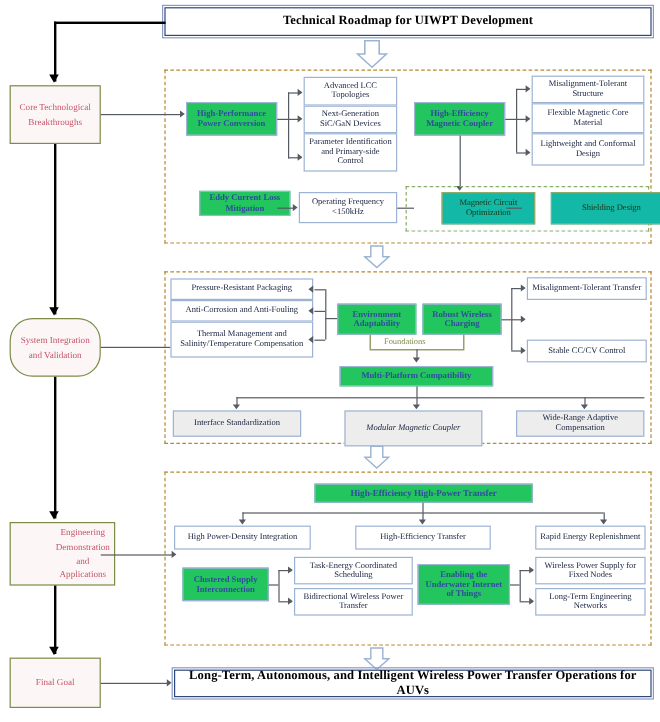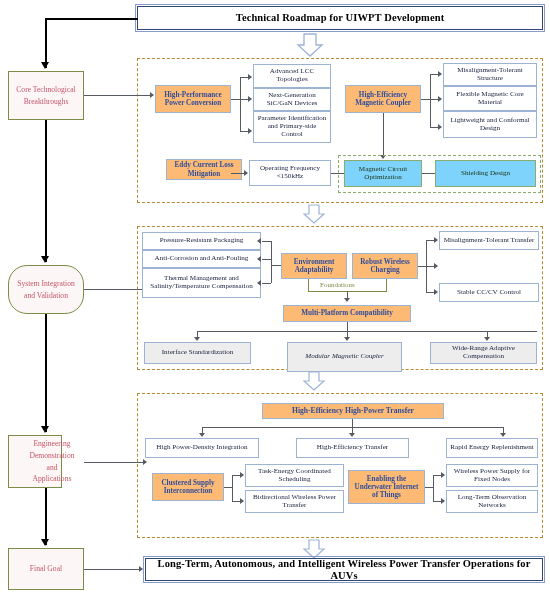--- a/index.html
+++ b/index.html
@@ -38,21 +38,21 @@
   .stage{
     background:#fdf6f6;
     border:1.2px solid #7c8b46;
     color:#c4566a;
     font-size:7.6px;
     line-height:1.55;
   }
 
   
   .blue{
-    background:#fdba74;
+    background:#22c55e;
     border:1px solid #9db3d4;
     color:#2f4d9c;
     font-weight:bold;
     font-size:7.2px;
   }
   
   .leaf{
     background:#ffffff;
     border:1px solid #9db3d4;
     color:#16213d;
@@ -60,24 +60,25 @@
   }
   
   .grey{
     background:#ededed;
     border:1px solid #9db3d4;
     color:#16213d;
     font-size:7.1px;
   }
   
   .green{
-    background:#7dd3fc;
+    background:#14b8a6;
     border:1px solid #8aad6e;
     color:#1d3312;
     font-size:7.1px;
+    margin-left:24px;
   }
 
   
   .sect{
     position:absolute;
     box-sizing:border-box;
     border:1.4px dashed #b5892f;
     background:transparent;
   }
   .sect.inner{
@@ -124,21 +125,21 @@
   <div class="bx stage" style="left:8px;top:71px;width:76px;height:49px;">Core Technological Breakthroughs</div>
 
   <div class="ln thick v" style="left:45px;top:120px;height:142px;"></div>
   <div class="ar dk" style="left:41px;top:256px;"></div>
 
   <div class="bx stage" style="left:8px;top:265px;width:76px;height:49px;border-radius:19px;">System Integration and Validation</div>
 
   <div class="ln thick v" style="left:45px;top:314px;height:118px;"></div>
   <div class="ar dk" style="left:41px;top:426px;"></div>
 
-  <div class="bx stage" style="left:8px;top:435px;width:54px;height:53px;padding-left:36px;">Engineering Demonstration and Applications</div>
+  <div class="bx stage" style="left:8px;top:435px;width:88px;height:53px;padding-left:36px;">Engineering Demonstration and Applications</div>
 
   <div class="ln thick v" style="left:45px;top:488px;height:57px;"></div>
   <div class="ar dk" style="left:41px;top:539px;"></div>
 
   <div class="bx stage" style="left:8px;top:548px;width:76px;height:42px;">Final Goal</div>
 
   <div class="sect" style="left:137px;top:58px;width:406px;height:145px;"></div>
 
   <div class="ln h" style="left:84px;top:95px;width:66px;"></div>
   <div class="ar r" style="left:150px;top:92px;"></div>
@@ -283,21 +284,21 @@
 
   <div class="bx blue" style="left:348px;top:470px;width:77px;height:34px;">Enabling the Underwater Internet of Things</div>
   <div class="ln h" style="left:425px;top:487px;width:8px;"></div>
   <div class="ln v" style="left:433px;top:475px;height:26px;"></div>
   <div class="ln h" style="left:433px;top:475px;width:11px;"></div>
   <div class="ar r" style="left:441px;top:472px;"></div>
   <div class="ln h" style="left:433px;top:501px;width:11px;"></div>
   <div class="ar r" style="left:441px;top:498px;"></div>
 
   <div class="bx leaf" style="left:446px;top:464px;width:92px;height:23px;">Wireless Power Supply for Fixed Nodes</div>
-  <div class="bx leaf" style="left:446px;top:490px;width:92px;height:23px;">Long-Term Observation Networks</div>
+  <div class="bx leaf" style="left:446px;top:490px;width:92px;height:23px;">Long-Term Engineering Networks</div>
 
   <svg class="bigarrow" style="left:303px;top:539px;" width="22" height="20" viewBox="0 0 22 20">
     <polygon points="6,1 16,1 16,10 21,10 11,19 1,10 6,10" fill="#ffffff" stroke="#9db3d4" stroke-width="1.2"></polygon>
   </svg>
 
   <div class="ln h" style="left:84px;top:569px;width:56px;"></div>
   <div class="ar r" style="left:139px;top:566px;"></div>
 
   <div class="bx banner" style="left:145px;top:558px;width:398px;height:23px;">Long-Term, Autonomous, and Intelligent Wireless Power Transfer Operations for AUVs</div>
 

